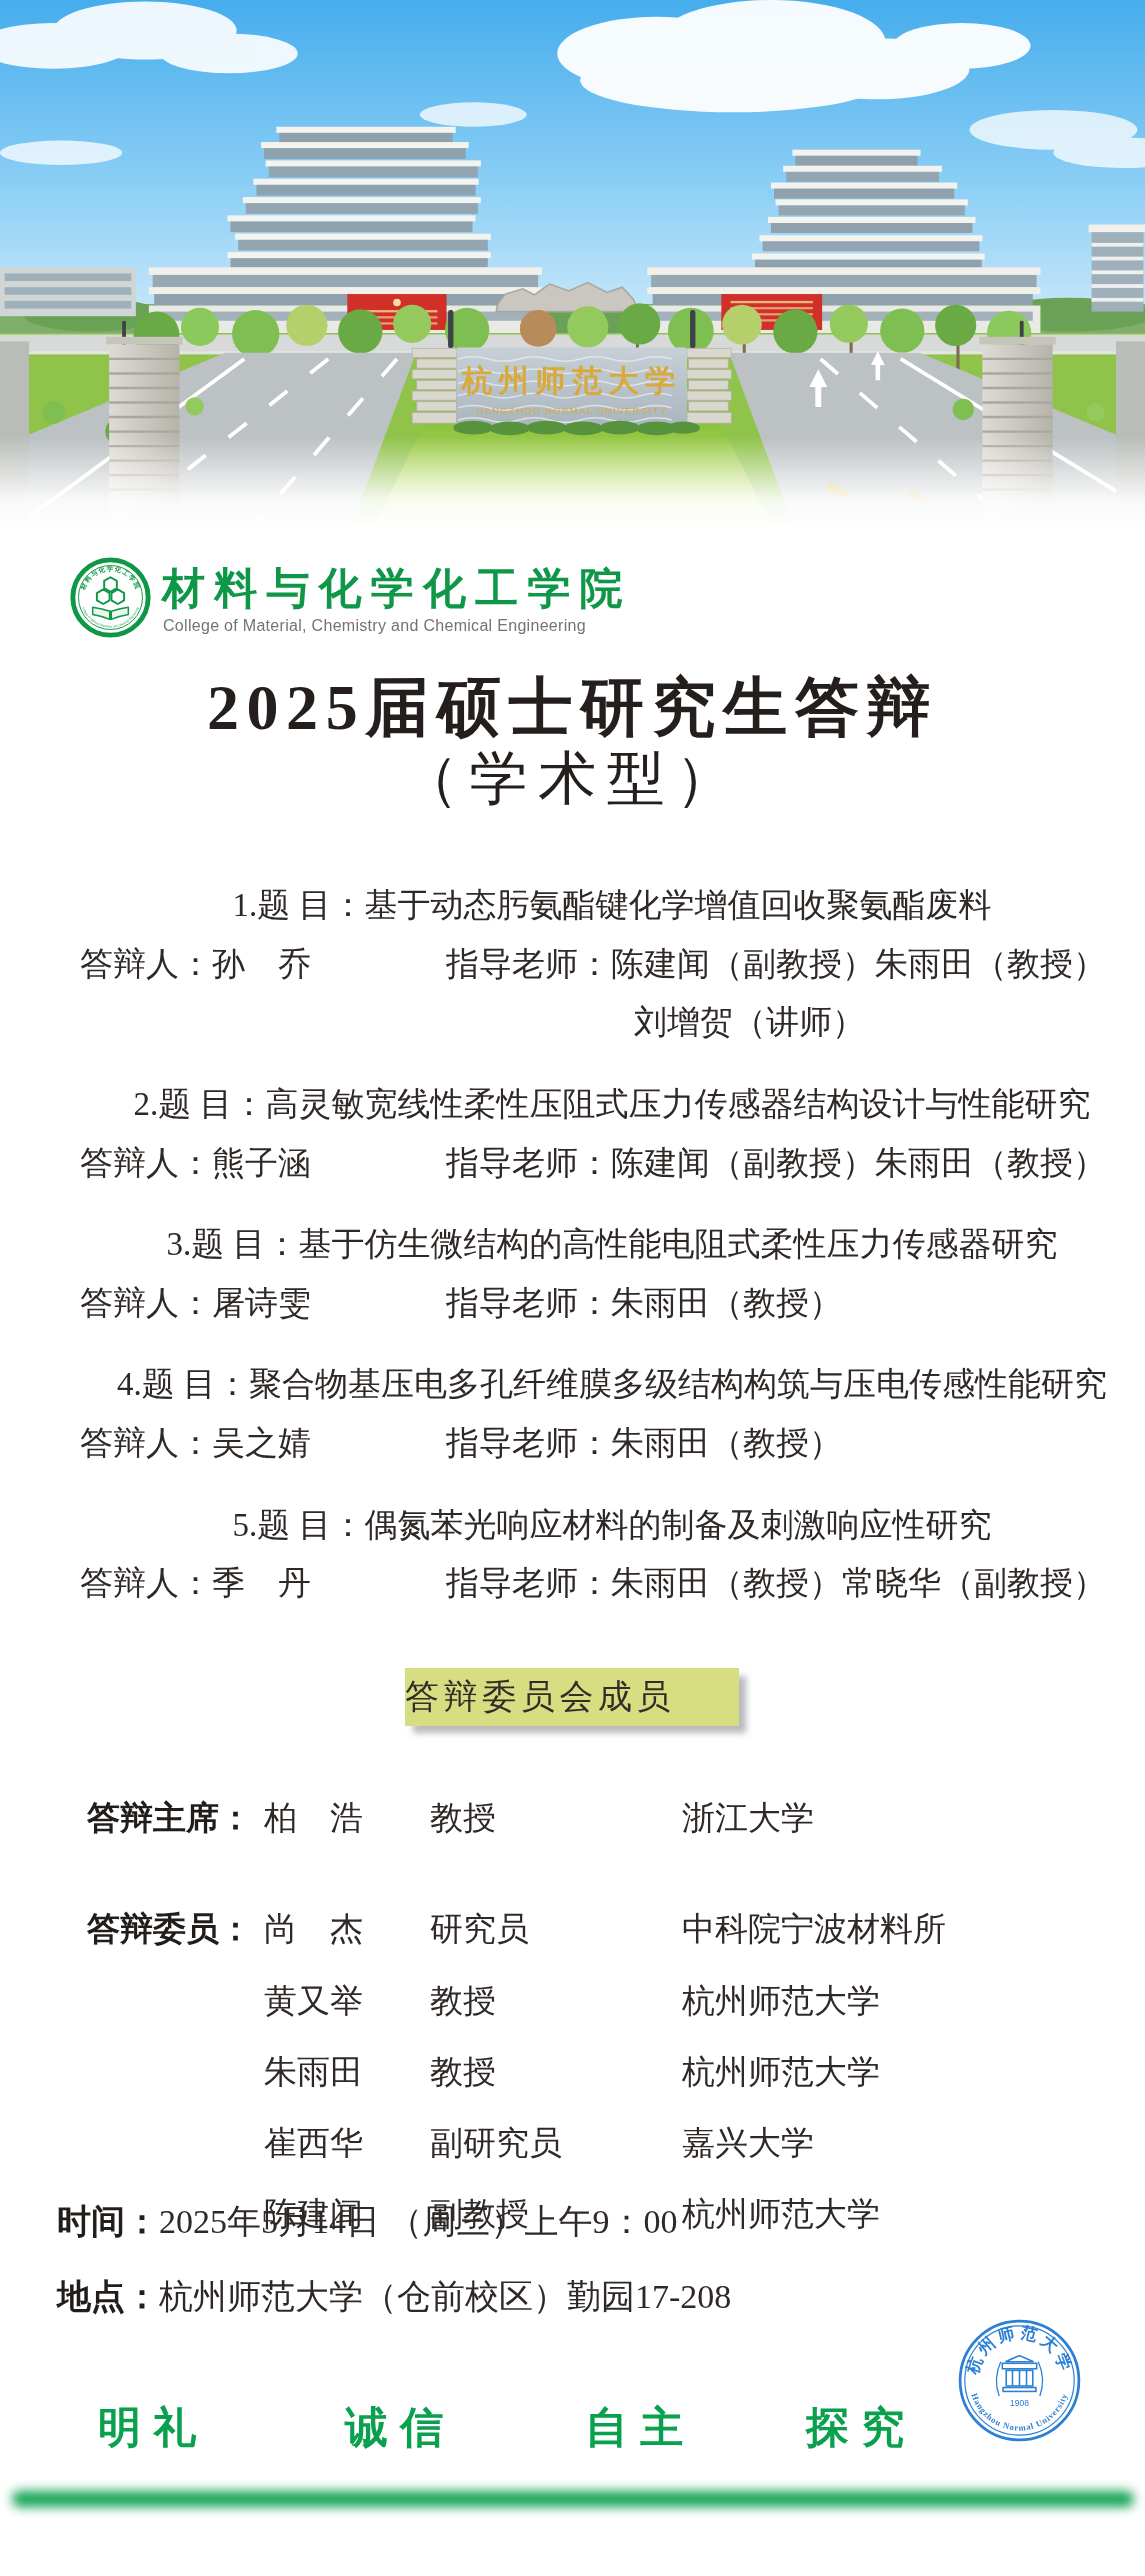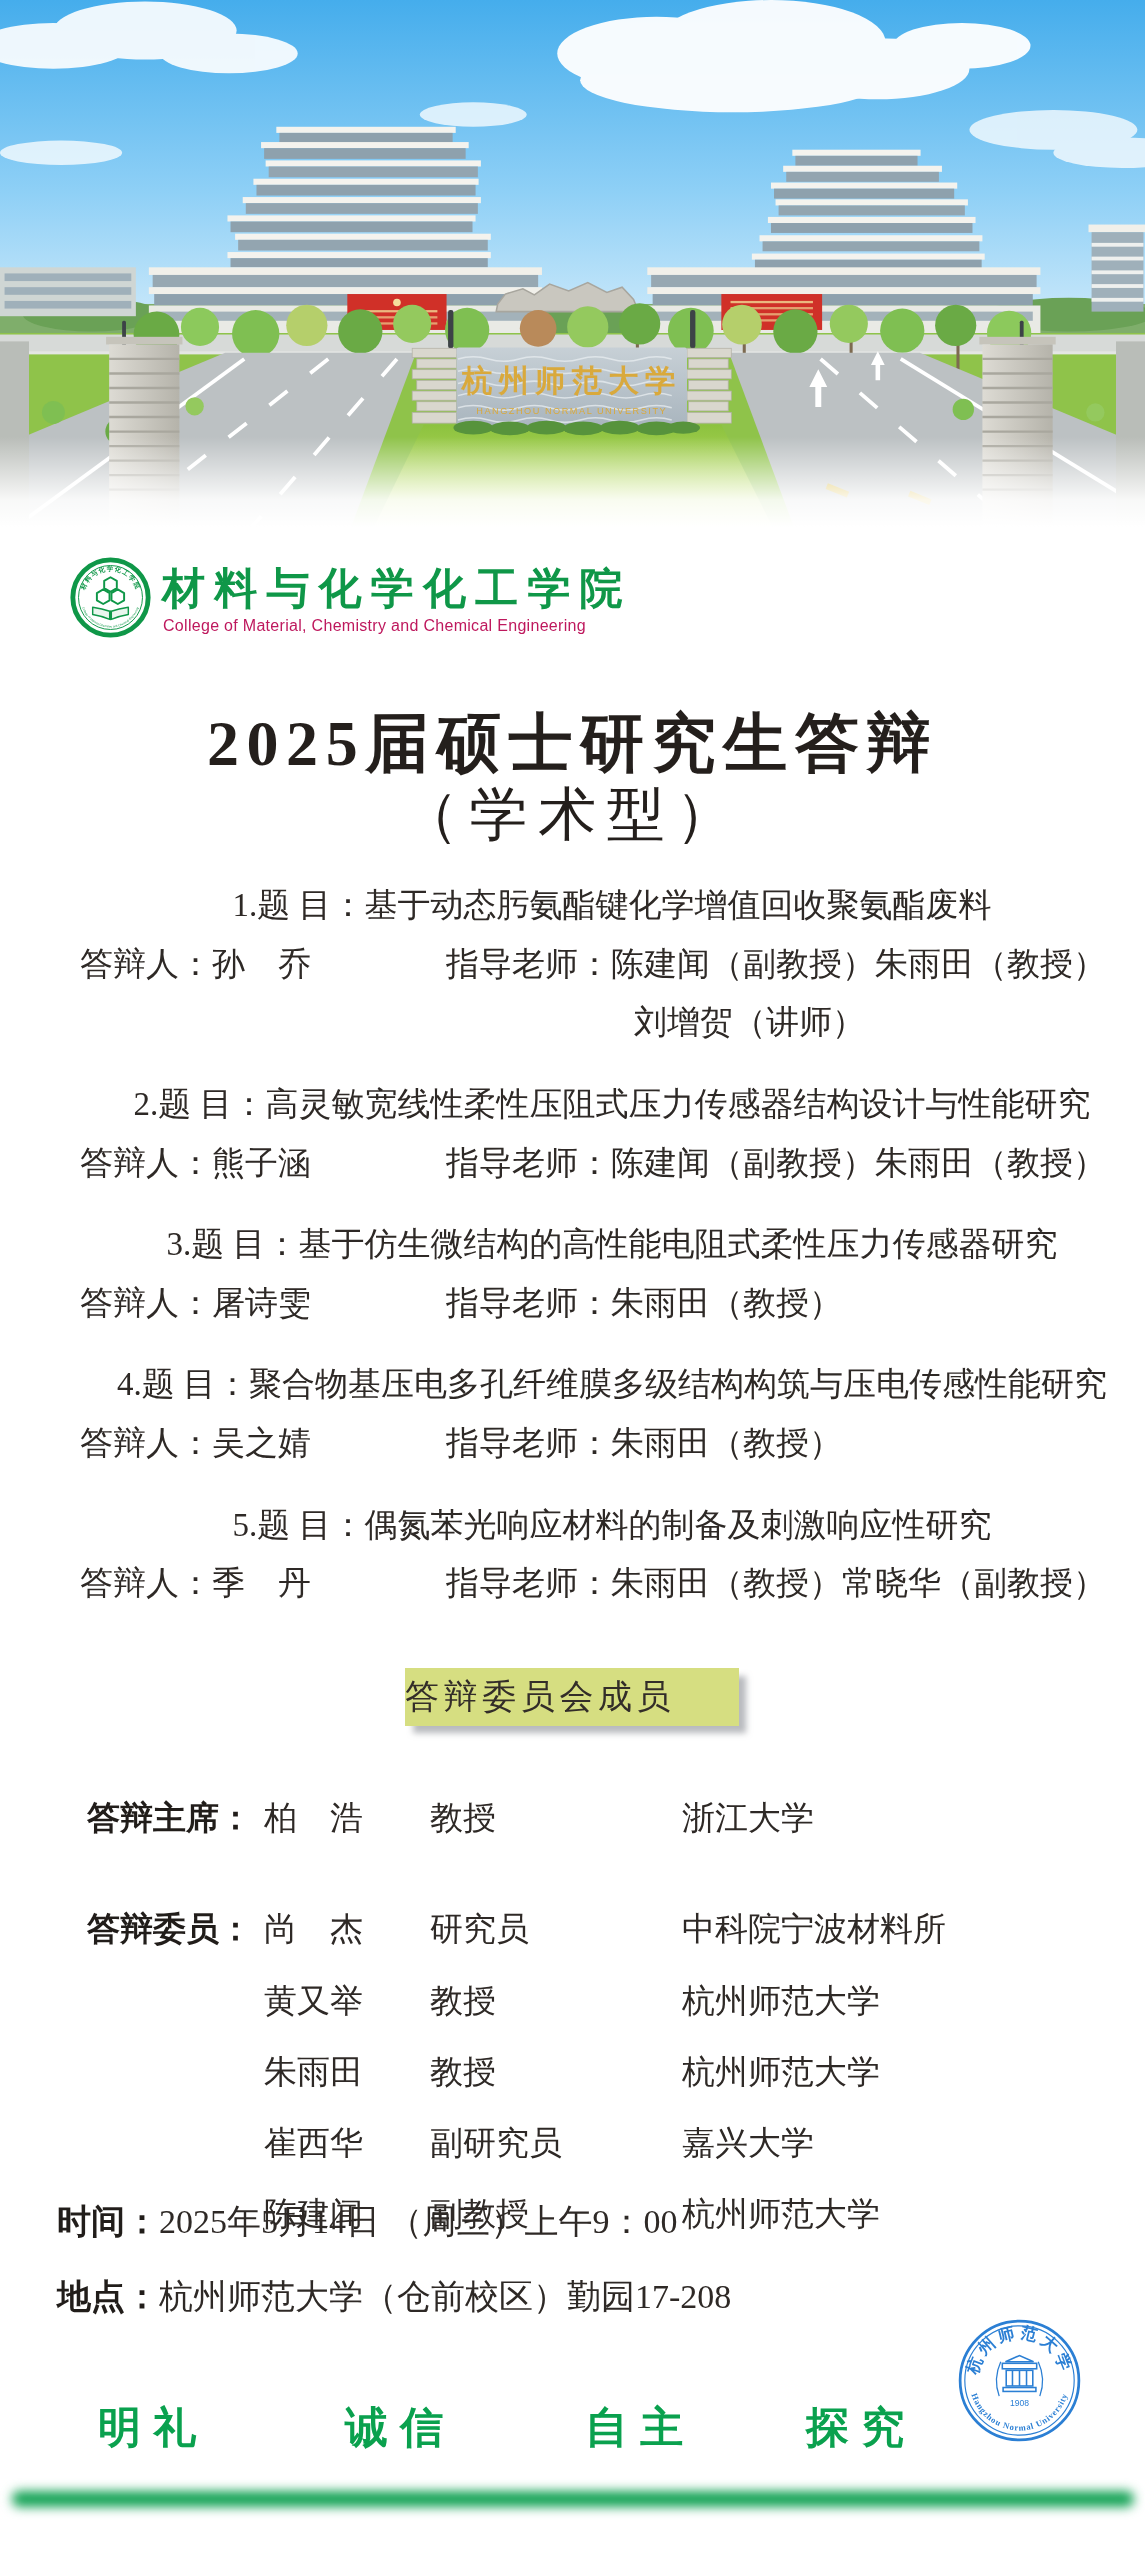--- a/index.html
+++ b/index.html
@@ -12,26 +12,26 @@
   .photo{position:absolute;top:0;left:0;width:1145px;height:527px;}
   .photo svg{display:block;}
   
   .logo-row{position:absolute;top:554px;left:0;width:1145px;height:122px;}
   .logo-emblem{position:absolute;left:70px;top:3.1px;width:81px;height:81px;}
   .college-name{
     position:absolute;left:162px;top:6.1px;font-size:43px;font-weight:700;
     color:#0f9748;letter-spacing:9.2px;font-family:"Liberation Serif", serif;white-space:nowrap;
   }
   .college-name-en{
-    position:absolute;left:163px;top:63px;font-size:16px;color:#be185d;
+    position:absolute;left:163px;top:63px;font-size:16px;color:#737373;
     font-family:"Liberation Sans", sans-serif;letter-spacing:0.3px;white-space:nowrap;
   }
   
   .title-block{position:absolute;top:673px;left:0;width:1145px;text-align:center;color:#241f1c;}
-  .title-line1{font-size:64px;font-weight:700;letter-spacing:7.6px;line-height:1.1;margin-top:36px;}
+  .title-line1{font-size:64px;font-weight:700;letter-spacing:7.6px;line-height:1.1;}
   .title-line2{font-size:58px;font-weight:400;letter-spacing:10.7px;line-height:1.1;margin-top:4px;}
   
   .defense{position:absolute;top:888px;left:0;width:1145px;}
   .d-item{margin-bottom:46px;}
   .d-line{font-size:33px;line-height:1.08;margin-bottom:23px;white-space:nowrap;}
   .d-line1{padding-left:79px;text-align:center;}
   .d-line2{padding-left:80px;display:flex;}
   .d-line3{padding-left:634px;}
   .def-col{width:366px;flex:0 0 auto;}
   

